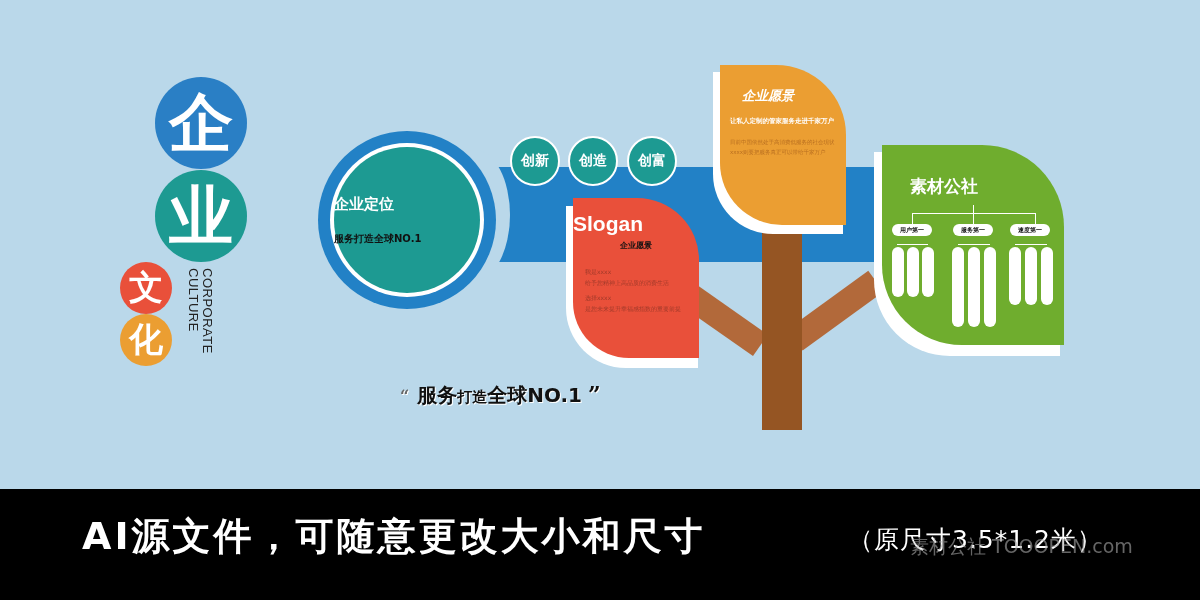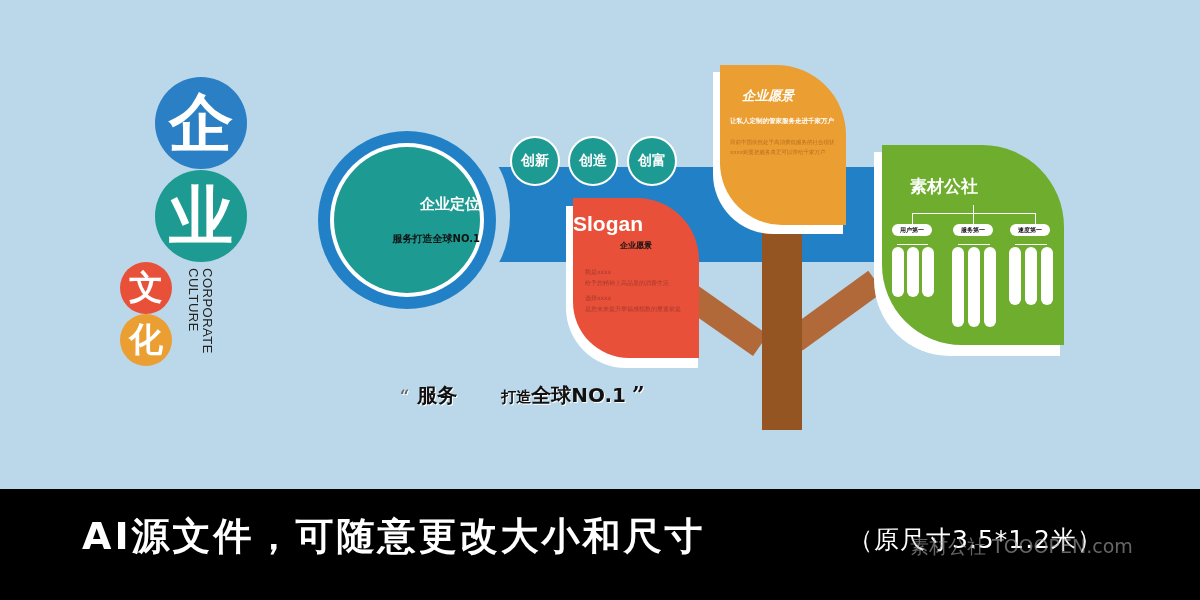--- a/index.html
+++ b/index.html
@@ -11,21 +11,21 @@
   .b-ye{left:155px;top:170px;width:92px;height:92px;background:#1d9a92;font-size:64px;font-family:"DejaVu Serif",serif;}
   .b-wen{left:120px;top:262px;width:52px;height:52px;background:#e9503a;font-size:34px;font-family:"DejaVu Serif",serif;}
   .b-hua{left:120px;top:314px;width:52px;height:52px;background:#eb9e32;font-size:34px;font-family:"DejaVu Serif",serif;}
   .corp{position:absolute;left:186px;top:268px;writing-mode:vertical-rl;font-family:"Liberation Sans",sans-serif;font-size:13px;line-height:14px;color:#222;letter-spacing:0.5px;}
   
   .band{position:absolute;left:482px;top:167px;width:400px;height:95px;background:#2281c6;}
   .band-cut{position:absolute;left:440px;top:150px;width:70px;height:130px;border-radius:50%;background:#bad8ea;}
   
   .pos-ring{position:absolute;left:318px;top:131px;width:178px;height:178px;border-radius:50%;background:#2281c6;}
   .pos-inner{position:absolute;left:330px;top:143px;width:154px;height:154px;border-radius:50%;background:#fff;}
-  .pos-core{position:absolute;left:334px;top:147px;width:146px;height:146px;border-radius:50%;background:#1d9a92;display:flex;flex-direction:column;align-items:flex-end;justify-content:center;}
+  .pos-core{position:absolute;left:334px;top:147px;width:146px;height:146px;border-radius:50%;background:#1d9a92;display:flex;flex-direction:column;align-items:flex-start;justify-content:center;}
   .pos-title{color:#fff;font-weight:bold;font-size:15px;margin-bottom:18px;}
   .pos-text{color:#111;font-weight:bold;font-size:10px;}
   
   .small-c{position:absolute;width:46px;height:46px;border-radius:50%;background:#1d9a92;border:2px solid #fff;color:#fff;font-weight:bold;font-size:14px;display:flex;align-items:center;justify-content:center;}
   
   .trunk{position:absolute;left:762px;top:225px;width:40px;height:205px;background:#955523;}
   .branch{position:absolute;height:26px;background:#b2693a;transform-origin:left center;}
   
   .card-shadow{position:absolute;background:#fff;}
   .card{position:absolute;}
@@ -41,21 +41,21 @@
   .vision-body{position:absolute;left:10px;top:72px;right:8px;color:#b96f20;font-size:5.5px;line-height:10px;}
   .values-sh{left:874px;top:152px;width:186px;height:204px;border-radius:0 80px 0 76px;}
   .values{left:882px;top:145px;width:182px;height:200px;background:#6fad2e;border-radius:0 82px 0 80px;}
   .values-title{position:absolute;left:28px;top:30px;color:#fff;font-weight:bold;font-size:17px;}
   .vline{position:absolute;background:#fff;}
   .vpill{position:absolute;background:#fff;border-radius:9px;color:#111;font-size:6px;font-weight:bold;display:flex;align-items:center;justify-content:center;}
   .vbar{position:absolute;width:12px;background:#fff;border-radius:6px;}
   
   .quote{position:absolute;left:400px;top:381px;font-weight:bold;color:#111;display:flex;align-items:baseline;text-shadow:1px 1px 0 #fff;}
   .q-big{font-size:20px;}
-  .q-small{font-size:15px;margin-left:44px;}
+  .q-small{font-size:15px;}
   .q-open{font-size:16px;color:#666;margin-right:8px;font-family:"DejaVu Serif",serif;}
   .q-close{font-size:22px;margin-left:6px;font-family:"DejaVu Serif",serif;}
   
   .bottom{position:absolute;left:0;top:480px;width:1200px;height:120px;background:#000;margin-top:9px;}
   .bottom-main{position:absolute;left:82px;top:22px;color:#fff;font-weight:bold;font-size:38px;letter-spacing:3px;}
   .bottom-note{position:absolute;left:848px;top:34px;color:#fff;font-size:25px;letter-spacing:1px;}
   .watermark{position:absolute;left:910px;top:45px;color:rgba(170,170,170,0.6);font-size:19px;}
 </style>
 </head>
 <body>

